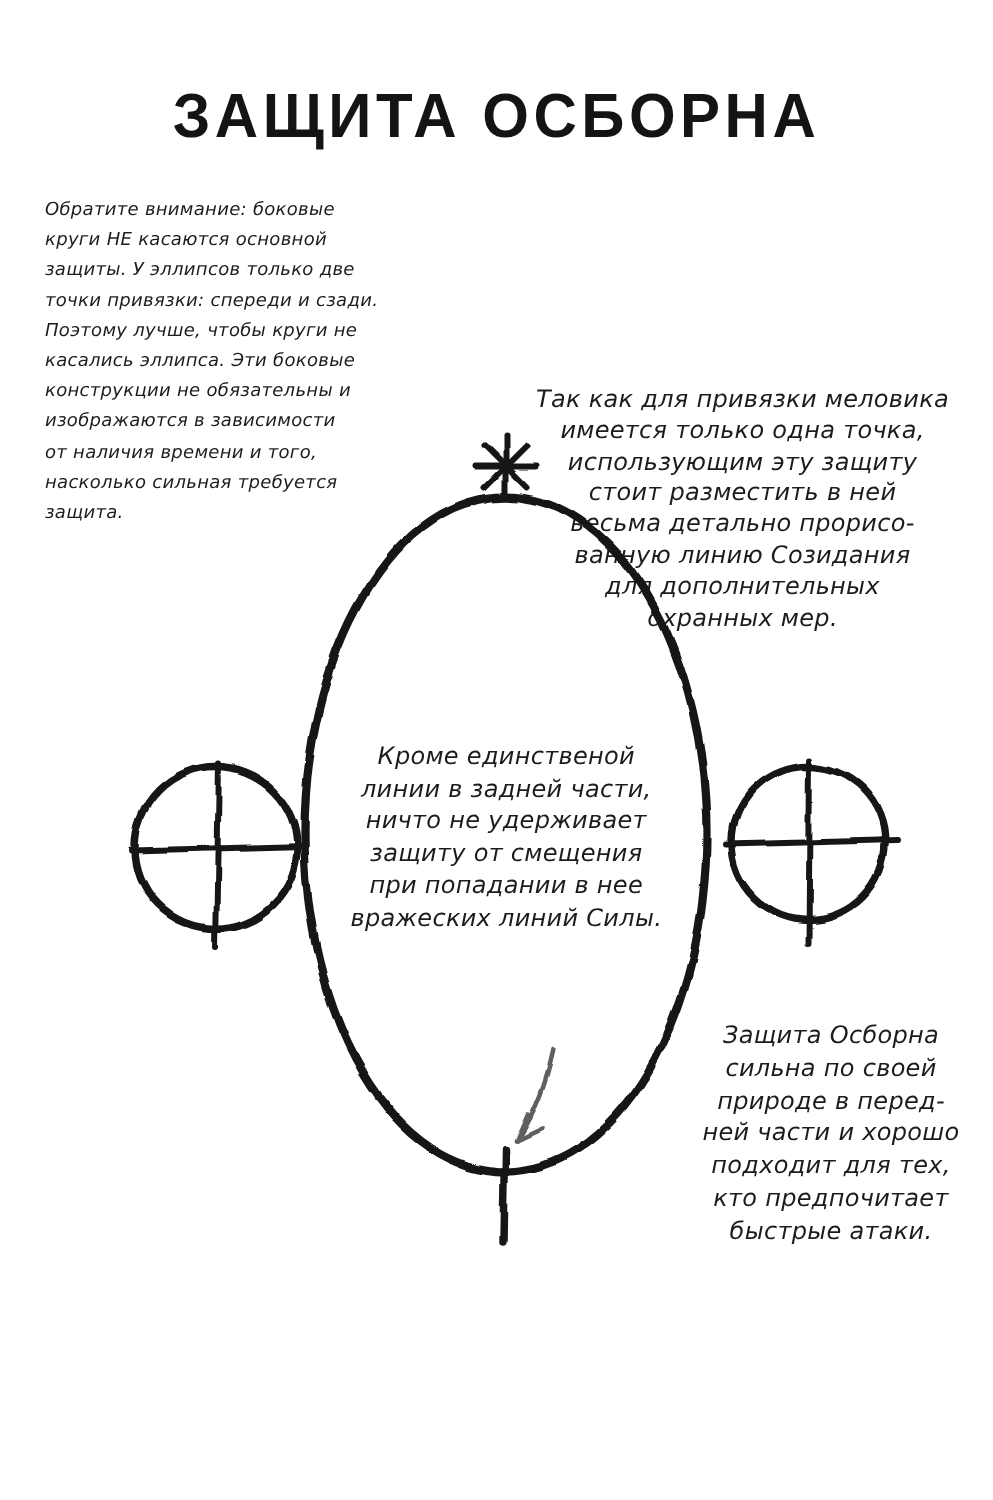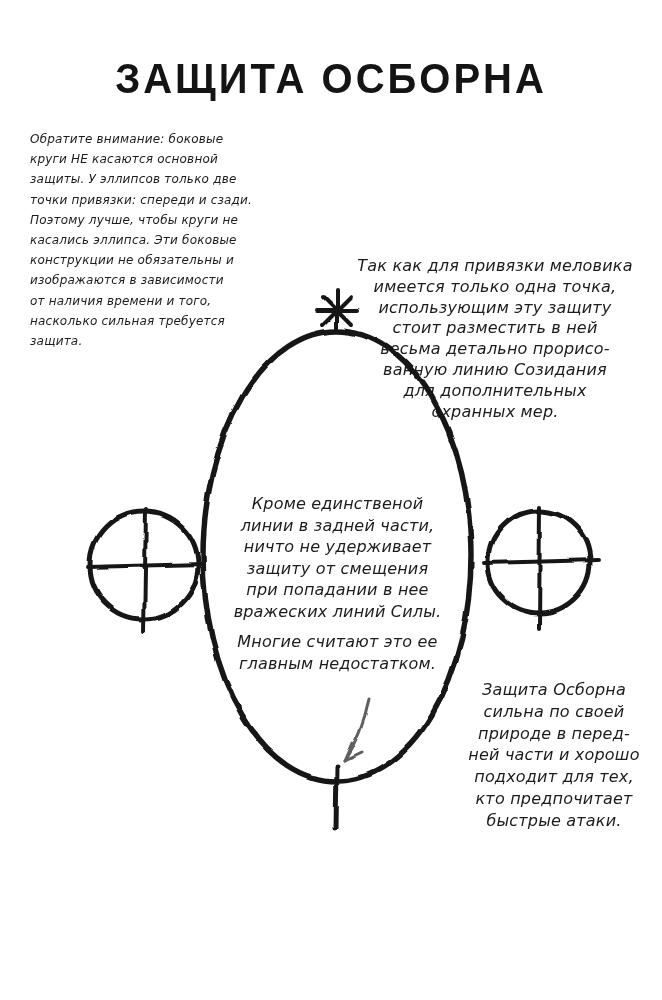--- a/index.html
+++ b/index.html
@@ -98,22 +98,20 @@
     </g>
   </svg>
 
   <div class="hand center block-innertop">Кроме единственой
 линии в задней части,
 ничто не удерживает
 защиту от смещения
 при попадании в нее
 вражеских линий Силы.</div>
 
-  <div class="hand center block-innerbottom">Многие считают это ее
-главным недостатком.</div>
 
   <div class="hand center block-bottomright">Защита Осборна
 сильна по своей
 природе в перед-
 ней части и хорошо
 подходит для тех,
 кто предпочитает
 быстрые атаки.</div>
 
 

